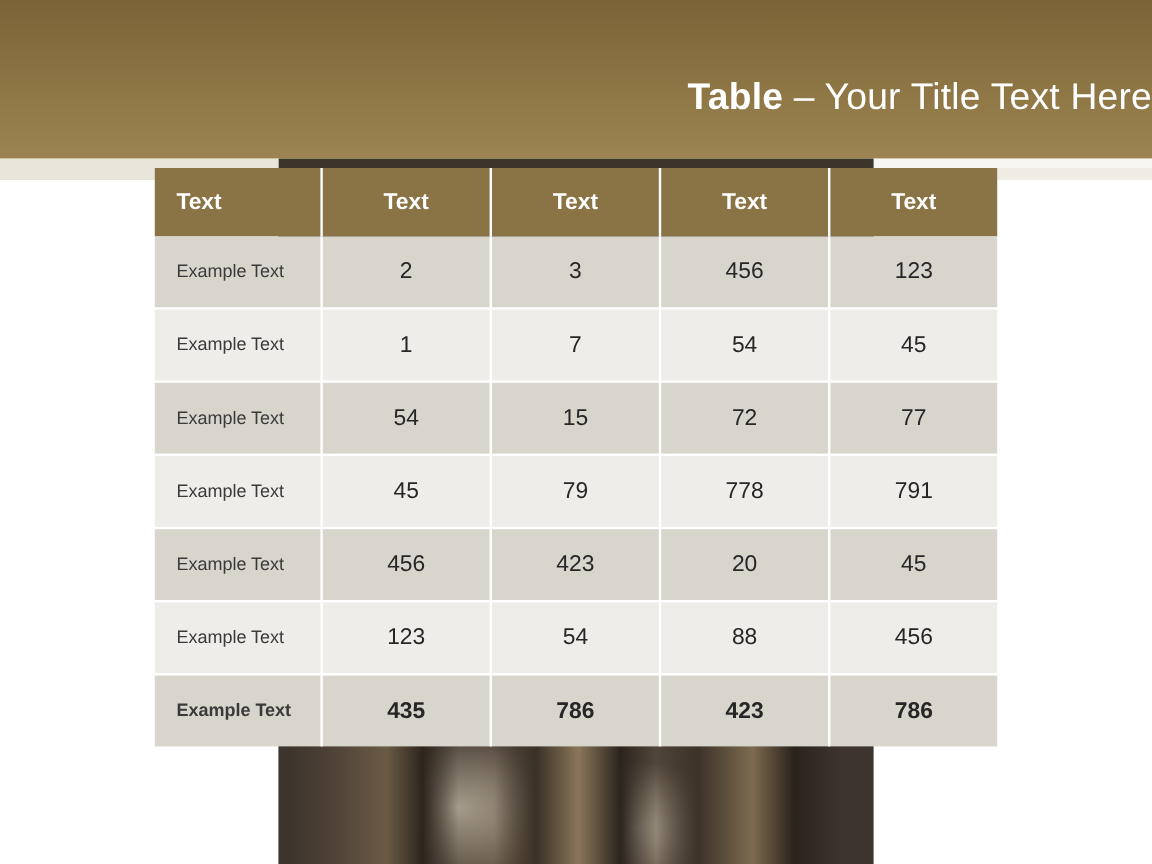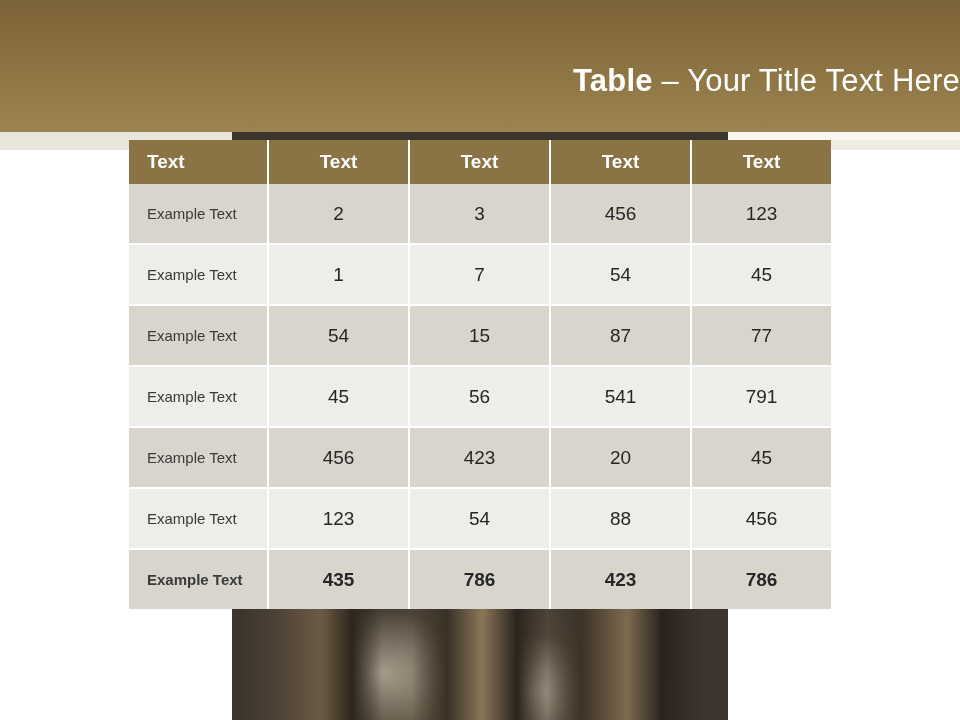--- a/index.html
+++ b/index.html
@@ -109,21 +109,21 @@
     width: 702px;
     table-layout: fixed;
   }
   table.data col.c0 { width: 139px; }
   table.data col.c1 { width: 141px; }
   table.data col.c2 { width: 141px; }
   table.data col.c3 { width: 141px; }
   table.data col.c4 { width: 140px; }
 
   table.data th {
-    height: 44px;
+    height: 57px;
     background: #8a7344;
     color: #ffffff;
     font-size: 19px;
     font-weight: bold;
     border-right: 2px solid #ffffff;
     text-align: center;
     padding: 0;
   }
   table.data th.first {
     text-align: left;
@@ -203,28 +203,28 @@
           <td class="first">Example Text</td>
           <td>1</td>
           <td>7</td>
           <td>54</td>
           <td>45</td>
         </tr>
         <tr class="odd">
           <td class="first">Example Text</td>
           <td>54</td>
           <td>15</td>
-          <td>87</td>
+          <td>72</td>
           <td>77</td>
         </tr>
         <tr class="even">
           <td class="first">Example Text</td>
           <td>45</td>
-          <td>56</td>
-          <td>541</td>
+          <td>79</td>
+          <td>778</td>
           <td>791</td>
         </tr>
         <tr class="odd">
           <td class="first">Example Text</td>
           <td>456</td>
           <td>423</td>
           <td>20</td>
           <td>45</td>
         </tr>
         <tr class="even">

